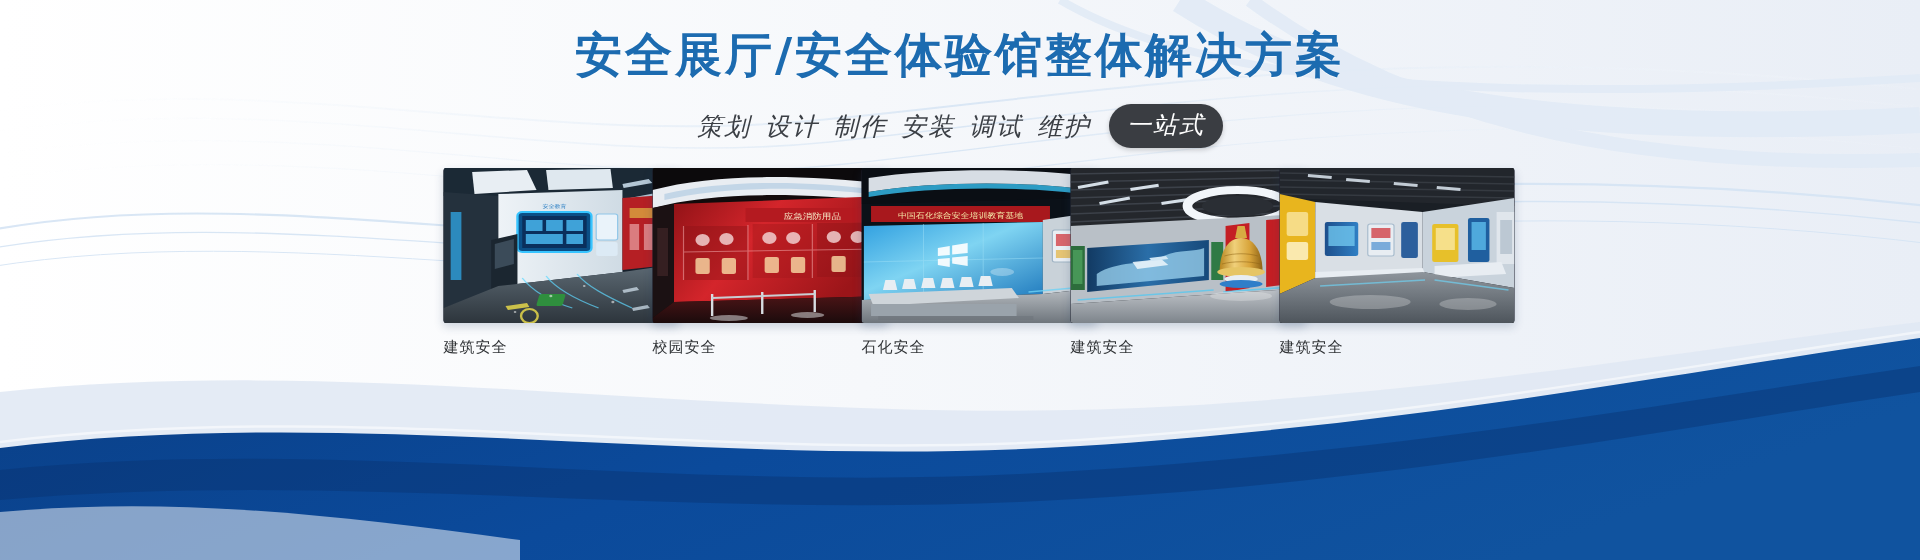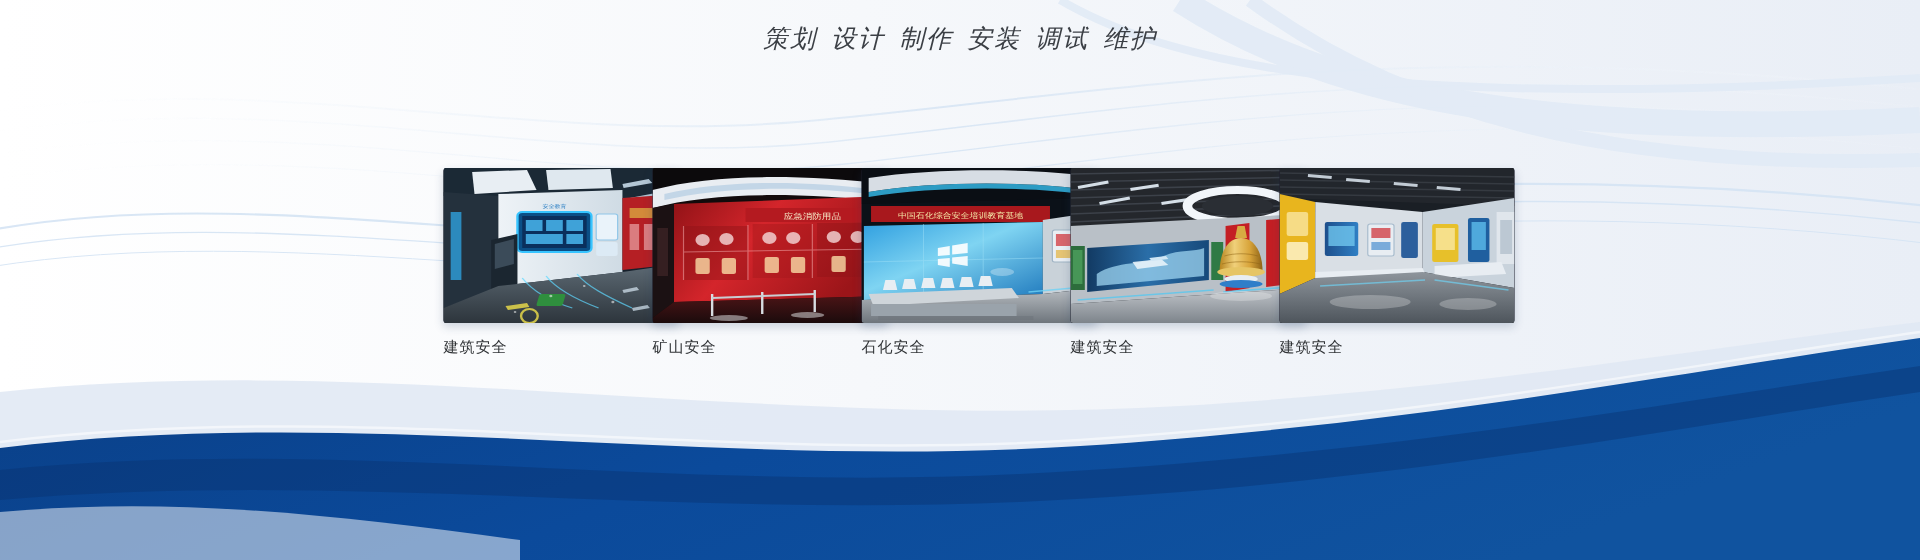--- a/index.html
+++ b/index.html
@@ -159,28 +159,30 @@
     <path d="M0,448 C360,404 700,470 1080,446 C1420,424 1680,372 1920,338 L1920,560 L0,560 Z" fill="url(#gBlue)"></path>
 
     <path d="M0,470 C340,436 660,492 1020,474 C1380,456 1660,404 1920,366 L1920,392 C1660,430 1380,486 1020,502 C660,518 340,470 0,500 Z" fill="#083370" opacity=".45"></path>
 
     <path d="M0,442 C360,398 700,464 1080,440 C1420,418 1680,366 1920,332" stroke="#ffffff" stroke-opacity=".55" stroke-width="2.5" fill="none"></path>
 
     <path d="M0,512 C180,496 340,516 520,540 L520,560 L0,560 Z" fill="#eef2f7" opacity=".55"></path>
   </svg>
 
   <div class="headline-wrap">
+    <div class="headline">安全展厅/安全体验馆整体解决方案</div>
 
     <div class="subline">
       <span class="step">策划</span>
       <span class="step">设计</span>
       <span class="step">制作</span>
       <span class="step">安装</span>
       <span class="step">调试</span>
       <span class="step">维护</span>
+      <span class="badge">一站式</span>
     </div>
   </div>
 
   <div class="cards">
 
     <div class="card">
       <div class="thumb">
         <svg viewBox="0 0 197 155" preserveAspectRatio="none">
           <defs>
             <linearGradient id="c1floor" x1="0" y1="0" x2="0" y2="1">
@@ -326,21 +328,21 @@
             <line x1="92" y1="124" x2="92" y2="146"></line>
             <line x1="136" y1="122" x2="136" y2="144"></line>
           </g>
           <line x1="50" y1="130" x2="136" y2="126" stroke="#c9ced3" stroke-width="2"></line>
           <g fill="#e8eaec" opacity=".5">
             <ellipse cx="64" cy="150" rx="16" ry="3"></ellipse>
             <ellipse cx="130" cy="147" rx="14" ry="3"></ellipse>
           </g>
         </svg>
       </div>
-      <div class="caption">矿山安全</div>
+      <div class="caption">校园安全</div>
     </div>
 
     <div class="card">
       <div class="thumb">
         <svg viewBox="0 0 197 155" preserveAspectRatio="none">
           <defs>
             <linearGradient id="c3screen" x1="0" y1="0" x2="1" y2="1">
               <stop offset="0%" stop-color="#2f9fe0"></stop>
                 <stop offset="45%" stop-color="#7fd4f2"></stop>
               <stop offset="100%" stop-color="#1f79bd"></stop>

